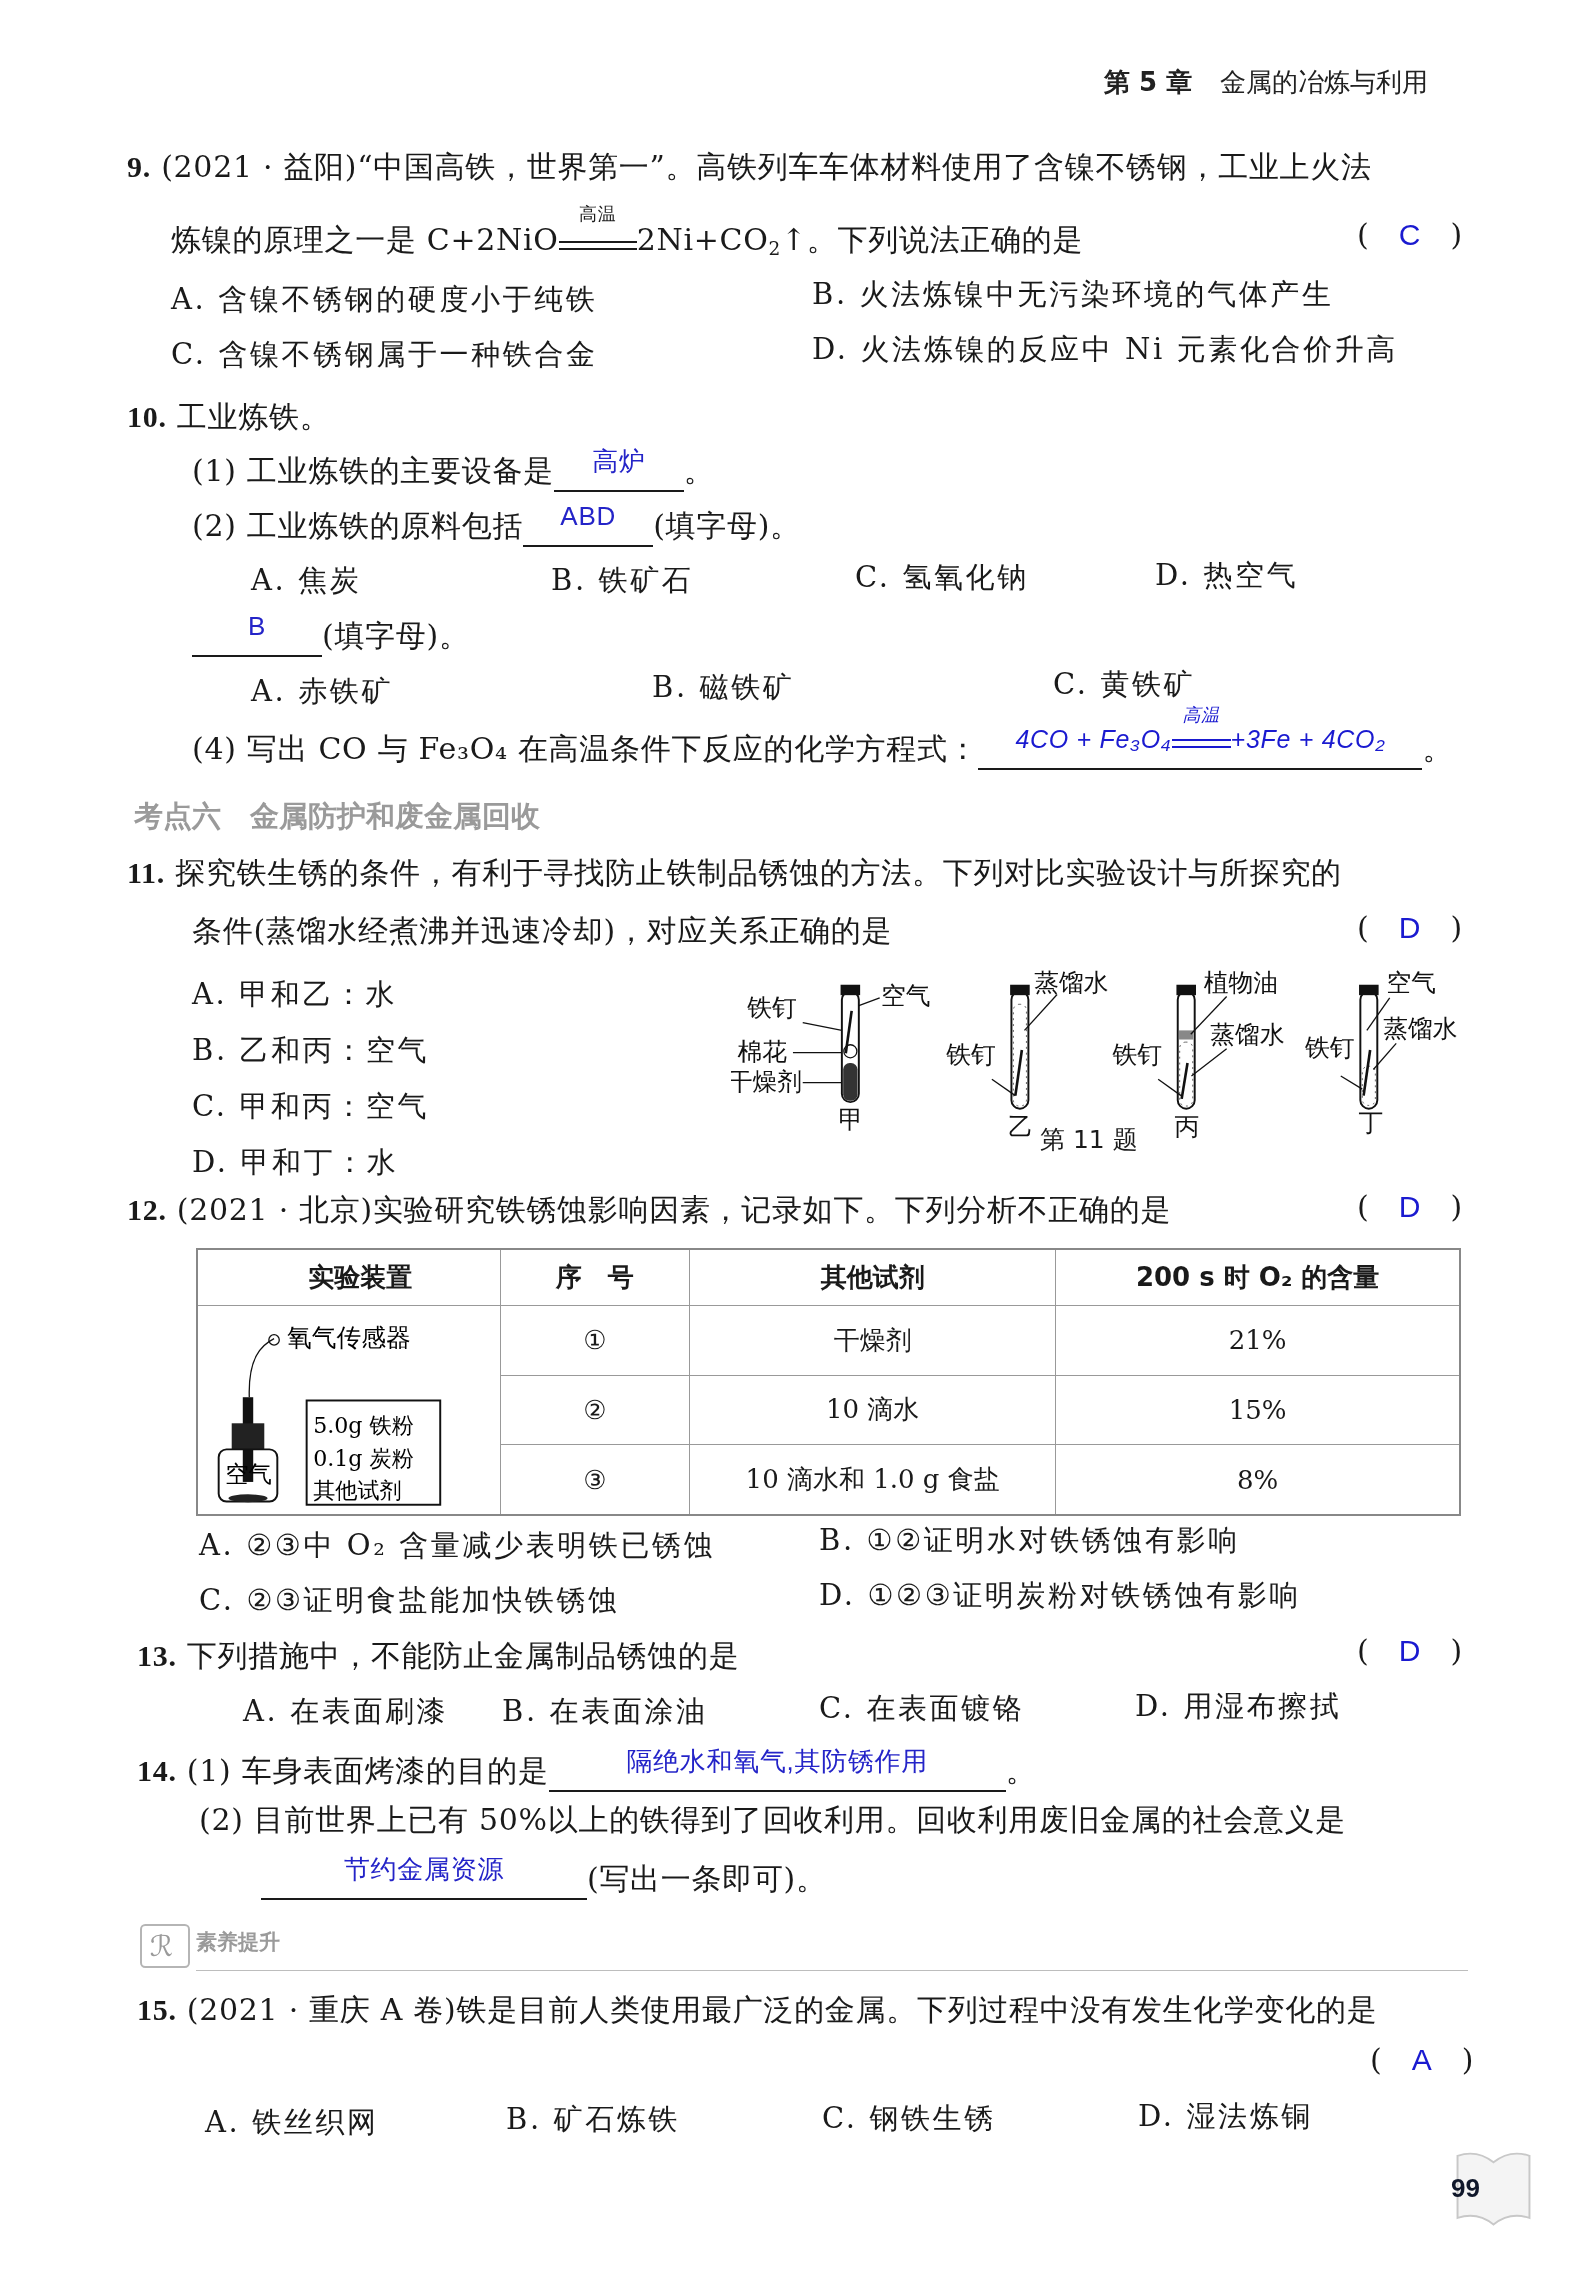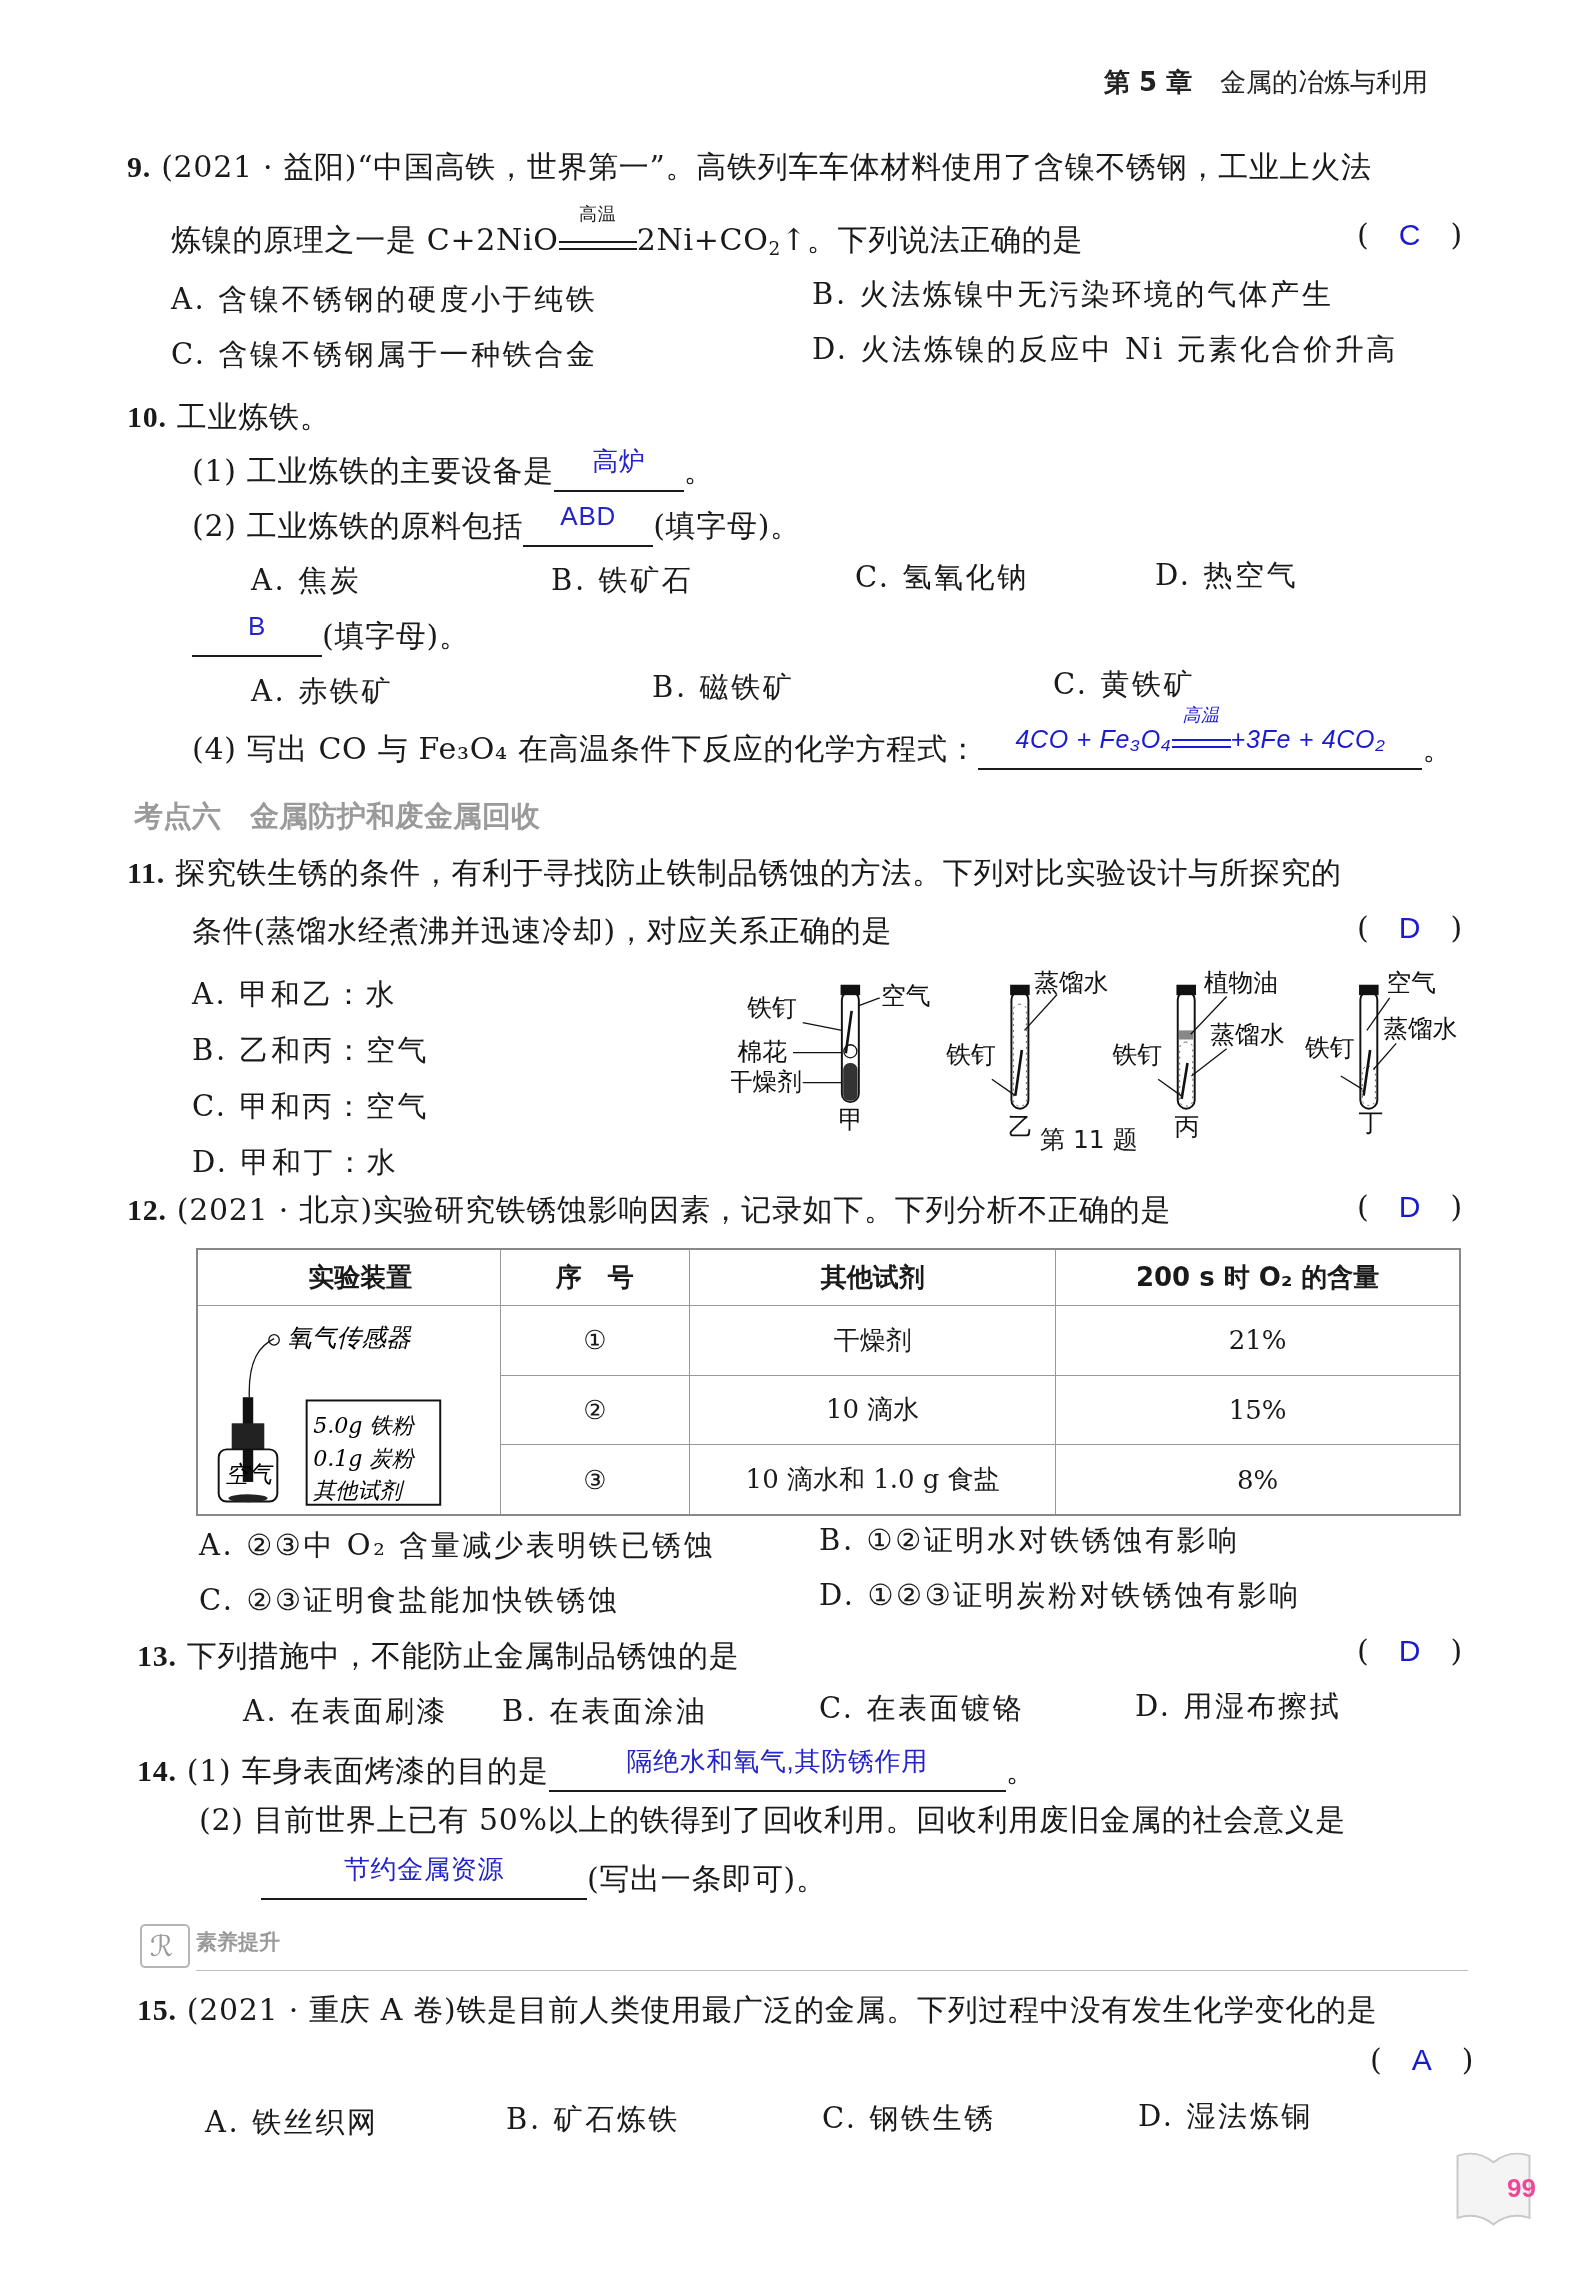--- a/index.html
+++ b/index.html
@@ -151,21 +151,21 @@
 
 <table class="exp">
   <tbody>
       <tr>
     <th style="width:24%;padding-left:24px;">实验装置</th>
     <th style="width:15%;">序　号</th>
     <th style="width:29%;">其他试剂</th>
     <th style="width:32%;">200 s 时 O₂ 的含量</th>
   </tr>
   <tr>
-    <td rowspan="3" style="position:relative; padding:0;font-style:italic;">
+    <td rowspan="3" style="position:relative; padding:0;">
       <svg width="294" height="202" viewBox="0 0 450 310" style="font-size:40px">
         <path d="M72 140 C 70 80, 90 60, 110 50" fill="none" stroke="#111" stroke-width="2"></path>
         <circle cx="110" cy="52" r="8" fill="none" stroke="#111" stroke-width="2"></circle>
         <rect x="62" y="140" width="16" height="130" fill="#111"></rect>
         <rect x="45" y="180" width="50" height="40" fill="#222"></rect>
         <rect x="25" y="220" width="90" height="80" rx="12" fill="none" stroke="#111" stroke-width="3"></rect>
         <ellipse cx="70" cy="295" rx="30" ry="6" fill="#222"></ellipse>
         <text x="130" y="62" font-size="38" font-family="DejaVu Sans, sans-serif">氧气传感器</text>
         <text x="35" y="270" font-size="36" font-family="DejaVu Sans, sans-serif">空气</text>
         <rect x="160" y="145" width="205" height="160" fill="none" stroke="#111" stroke-width="3"></rect>
@@ -228,15 +228,15 @@
 <div class="abs paren" style="left:1370px; top:2040px;">(　<span class="ans">A</span>　)</div>
 <div class="abs opt" style="left:205px; top:2103px;"><span>A.</span> <span>铁丝织网</span></div>
 <div class="abs opt" style="left:506px; top:2100px;"><span>B.</span> <span>矿石炼铁</span></div>
 <div class="abs opt" style="left:822px; top:2099px;"><span>C.</span> <span>钢铁生锈</span></div>
 <div class="abs opt" style="left:1138px; top:2097px;"><span>D.</span> <span>湿法炼铜</span></div>
 
 <div class="pg">
   <svg width="85" height="85" viewBox="0 0 130 130">
     <path d="M10 15 Q40 5 65 25 Q90 5 120 15 L120 110 Q90 100 65 120 Q40 100 10 110 Z" fill="#f4f4f4" stroke="#c8c8c8" stroke-width="3"></path>
   </svg>
-  <div style="position:absolute; left:0; right:0; top:27px; text-align:right; font-size:26px; font-weight:bold; color:#ec4899; font-family:'Liberation Sans',sans-serif;">99</div>
+  <div style="position:absolute; left:0; right:0; top:27px; text-align:left; font-size:26px; font-weight:bold; color:#0f172a; font-family:'Liberation Sans',sans-serif;">99</div>
 </div>
 
 
 </body></html>

